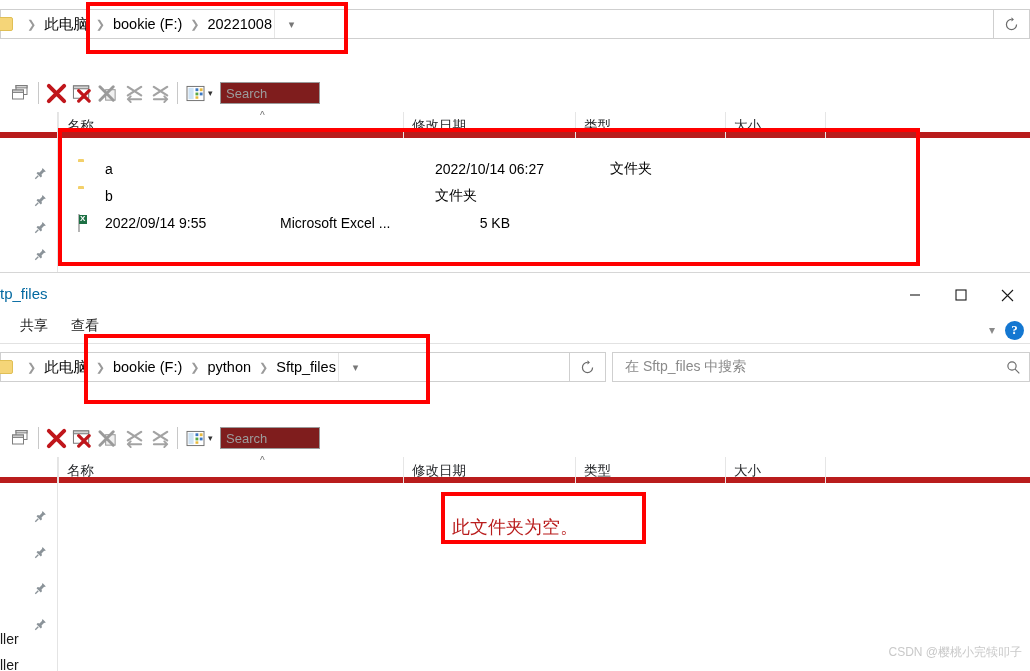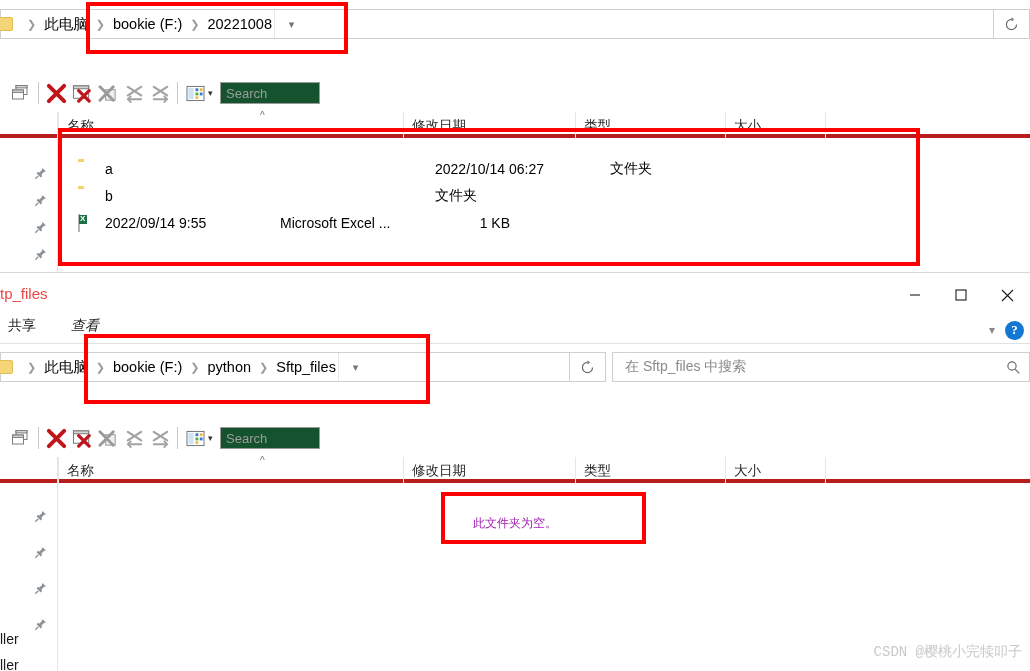--- a/index.html
+++ b/index.html
@@ -45,27 +45,27 @@
     display:flex; align-items:center; padding:0 8px 0 12px; margin-left:6px; flex:none;
   }
   .searchbox .ph { flex:1; color:#8a8a8a; font-size:14px; white-space:nowrap; }
 
   
   .toolstrip { position:absolute; left:0; width:1030px; height:34px; display:flex; align-items:center; }
   .w1 .toolstrip { top:76px; }
   .tbicon { width:26px; height:26px; display:flex; align-items:center; justify-content:center; flex:none; }
   .tbsep { width:1px; height:22px; background:#c8c8c8; margin:0 4px; flex:none; }
   .tbsearch {
-    width:100px; height:22px; border:1px solid #9a9a9a; background:#14532d;
+    width:100px; height:22px; border:1px solid #9a9a9a; background:#7f1d1d;
     display:flex; align-items:center; padding-left:5px; color:#9c9c9c; font-size:13px;
     margin-left:8px; flex:none;
   }
 
   
-  .colhdr { position:absolute; left:0; width:1030px; height:26px; border-bottom:4px solid #b91c1c; }
+  .colhdr { position:absolute; left:0; width:1030px; height:26px; border-bottom:6px solid #b91c1c; }
   .w1 .colhdr { top:112px; }
   .colcell {
     position:absolute; top:0; height:26px; display:flex; align-items:flex-end;
     padding-bottom:3px; font-size:13.5px; color:#26282b; border-left:1px solid #e6e6e6;
     padding-left:8px;
   }
   .sortcaret { position:absolute; font-size:10px; color:#6f6f6f; }
 
   
   .rowlist { position:absolute; left:0; width:1030px; }
@@ -99,44 +99,44 @@
   
   .pins { position:absolute; left:0; width:56px; }
   .pin { height:27px; display:flex; align-items:center; justify-content:flex-end; padding-right:9px; }
 
   
   .win2 {
     position:absolute; left:0; top:272px; width:1030px; height:399px; background:#fff;
     border-top:1px solid #d6d6d6;
   }
   .titlebar2 { position:absolute; left:0; top:0; width:1030px; height:44px; }
-  .wtitle { position:absolute; left:0; top:12px; font-size:15px; color:#ef4444; white-space:nowrap; }
+  .wtitle { position:absolute; left:0; top:12px; font-size:15px; color:#0369a1; white-space:nowrap; }
   .wctrls { position:absolute; right:0; top:0; height:44px; display:flex; align-items:center; }
   .wbtn { width:46px; height:40px; display:flex; align-items:center; justify-content:center; }
 
   .ribbontabs { position:absolute; left:0; top:44px; width:1030px; height:26px; }
   .rtab { position:absolute; top:0; font-size:14px; color:#1a1a1a; }
   .ribbonright { position:absolute; right:6px; top:44px; height:26px; display:flex; align-items:center; gap:10px; }
   .helpbtn {
     width:19px; height:19px; border-radius:50%; background:#1477d1; color:#fff;
     font-size:13px; display:flex; align-items:center; justify-content:center;
     font-weight:bold; font-family:"Liberation Serif",serif;
   }
   .ribbon-sep { position:absolute; left:0; top:70px; width:1030px; height:1px; background:#e2e2e2; }
 
   .emptymsg {
-    position:absolute; width:100%; text-align:center; font-size:12px; color:#a21caf;
+    position:absolute; width:100%; text-align:center; font-size:18px; color:#b91c1c;
   }
 
   .sidebar-cut { position:absolute; font-size:14px; color:#1a1a1a; white-space:nowrap; }
   .vline { position:absolute; width:1px; background:#e4e4e4; }
 
   .watermark {
-    position:absolute; right:8px; bottom:10px; font-size:14px; color:#c9c9c9;
-    white-space:nowrap; font-family:Liberation Mono, monospace;
+    position:absolute; right:8px; bottom:10px; font-size:12px; color:#c9c9c9;
+    white-space:nowrap; font-family:Liberation Sans, sans-serif;
   }
 
   
   .annot { position:absolute; border:4px solid #ff0000; background:transparent; pointer-events:none; }
 </style>
 </head>
 <body>
 
 <div class="win1 w1">
 
@@ -267,21 +267,21 @@
     <div class="frow">
       <span class="ficon"><span class="folderico"></span></span>
       <span class="fname">b</span>
       <span class="ftype">文件夹</span>
       <span class="fsize"></span>
     </div>
     <div class="frow">
       <span class="ficon"><span class="xlsico"></span></span>
       <span class="fdate">2022/09/14 9:55</span>
       <span class="ftype">Microsoft Excel ...</span>
-      <span class="fsize">1 KB</span>
+      <span class="fsize">5 KB</span>
     </div>
   </div>
 
   <div class="vline" style="left:57px;top:112px;height:169px;"></div>
 </div>
 
 <div class="win2">
 
   <div class="titlebar2">
     <div class="wtitle">tp_files</div>
@@ -298,22 +298,22 @@
       </div>
       <div class="wbtn">
         <svg width="13" height="13" viewBox="0 0 13 13">
             <path d="M1 1 L12 12 M12 1 L1 12" stroke="#1a1a1a" stroke-width="1.1"></path>
           </svg>
       </div>
     </div>
   </div>
 
   <div class="ribbontabs">
-    <div class="rtab" style="left:8px;">共享</div>
-    <div class="rtab" style="left:71px;font-style:italic;">查看</div>
+    <div class="rtab" style="left:20px;">共享</div>
+    <div class="rtab" style="left:71px;">查看</div>
   </div>
   <div class="ribbonright">
     <span style="color:#8a8a8a;font-size:12px;">▾</span>
     <span class="helpbtn">?</span>
   </div>
   <div class="ribbon-sep"></div>
 
   <div class="addrrow" style="top:72px;">
     <div class="addrbox">
       <div class="crumbfolder"></div>

